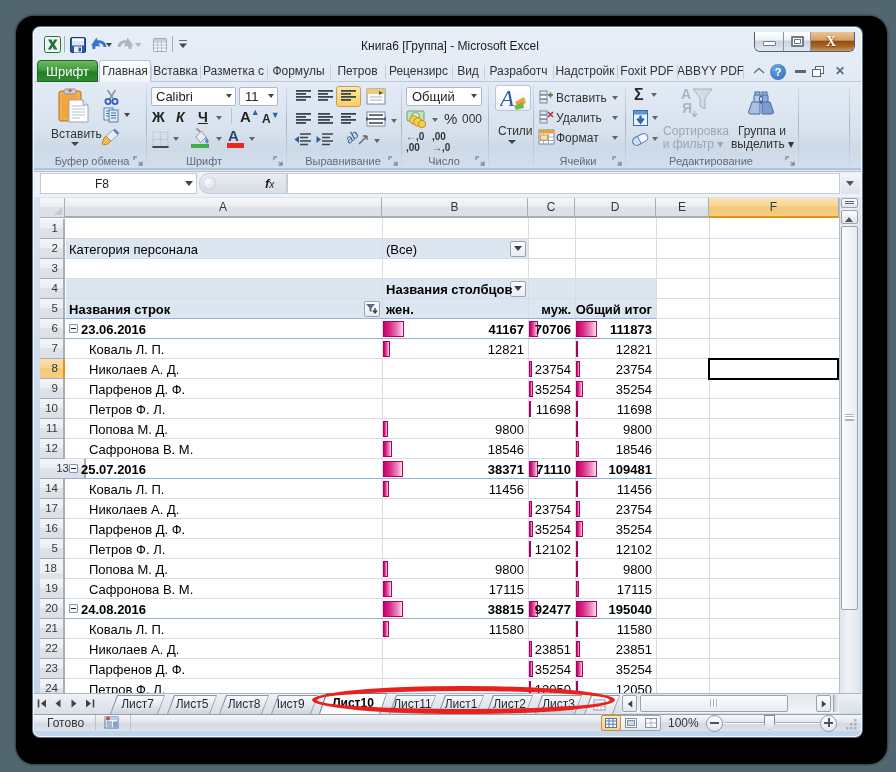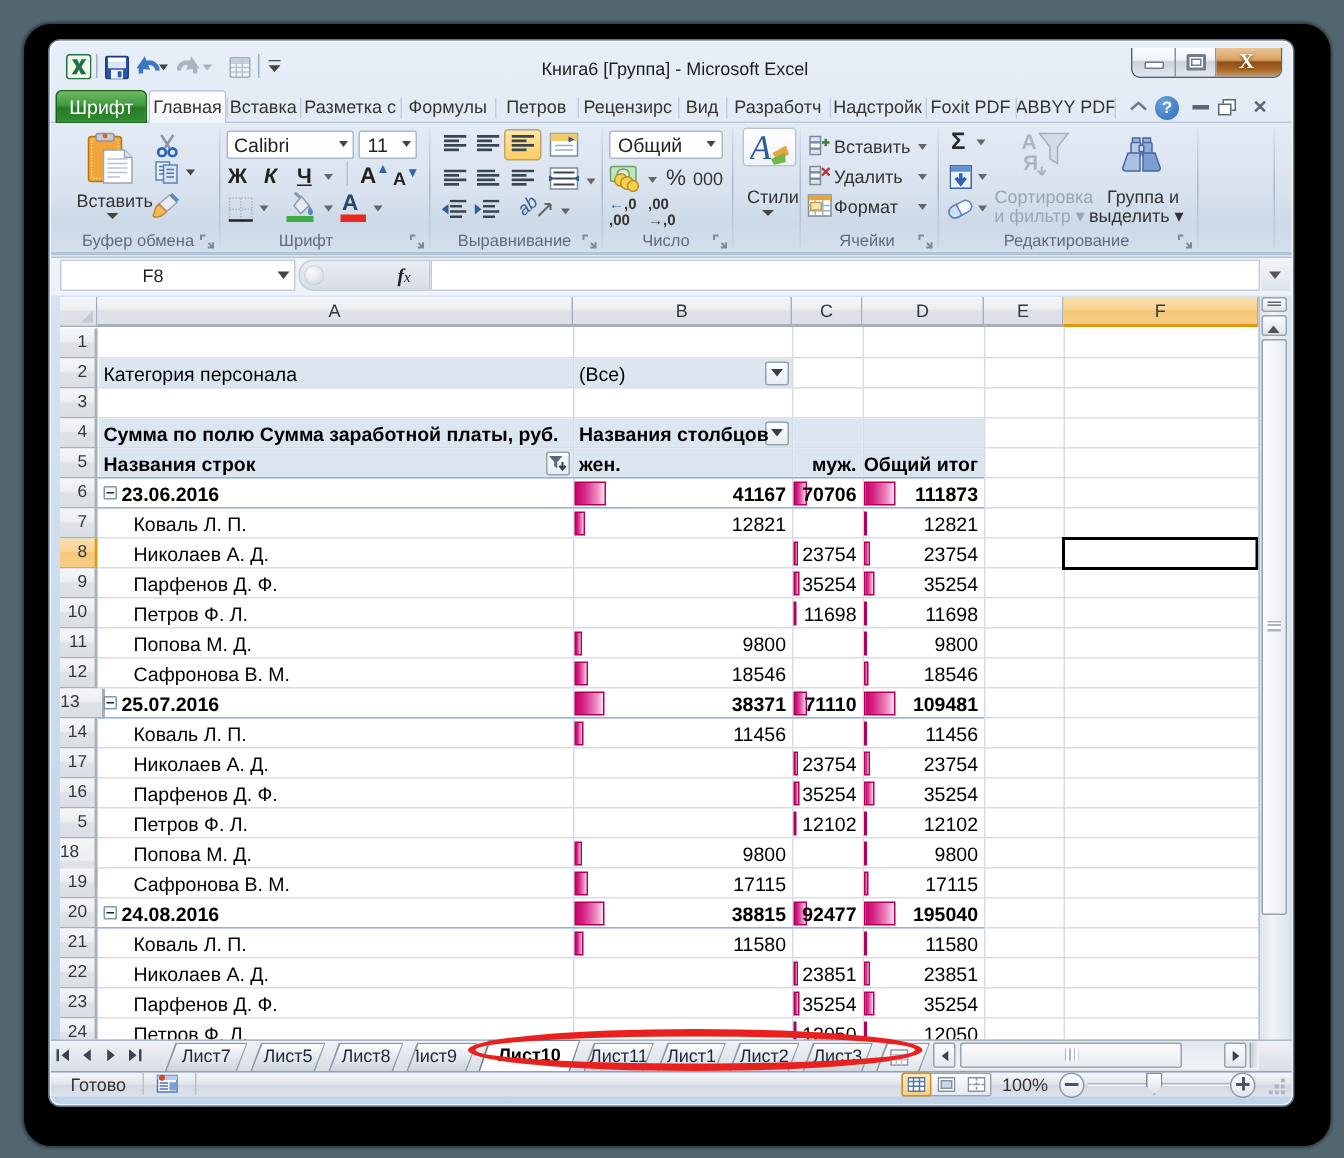--- a/index.html
+++ b/index.html
@@ -310,28 +310,28 @@
 <svg class="abs" style="left:747px;top:90px" width="28" height="27" viewBox="0 0 28 27">
 <rect x="8" y="2" width="5" height="4" fill="#9db6dd" stroke="#4a69a0"></rect>
 <rect x="15" y="2" width="5" height="4" fill="#9db6dd" stroke="#4a69a0"></rect>
 <rect x="7" y="5" width="6.5" height="9" rx="1" fill="#b8cbe8" stroke="#4a69a0"></rect>
 <rect x="14.5" y="5" width="6.5" height="9" rx="1" fill="#8fadd8" stroke="#4a69a0"></rect>
 <path d="M5 12 h8 v12 h-9.5 a2 2 0 0 1 -2 -2 Z" fill="#a9c0e4" stroke="#4a69a0"></path>
 <path d="M15 12 h8 l3.5 10 a2 2 0 0 1 -2 2 H15 Z" fill="#7b9dd0" stroke="#4a69a0"></path>
 <rect x="12.5" y="7" width="3" height="4" fill="#d6e2f3" stroke="#4a69a0"></rect>
   </svg>
 <div class="txt" style="left:728px;top:124px;width:68px;text-align:center;font-size:12px;color:#333">Группа и</div>
-<div class="txt" style="left:726px;top:137px;width:68px;text-align:left;font-size:12px;color:#333">выделить ▾</div>
+<div class="txt" style="left:726px;top:137px;width:68px;text-align:right;font-size:12px;color:#333">выделить ▾</div>
 <div class="abs" style="left:34px;top:171px;width:827px;height:26px;background:#eef2f7;border-top:1px solid #b4c4d7"></div>
 <div class="abs" style="left:40px;top:173px;width:157px;height:21px;background:#fff;border:1px solid #c3ccd8"></div>
 <div class="txt" style="left:95px;top:177px;font-size:12px;color:#222">F8</div>
 <div class="abs" style="left:185px;top:181px;width:0;height:0;border-left:4px solid transparent;border-right:4px solid transparent;border-top:5px solid #444"></div>
 <div class="abs" style="left:199px;top:173px;width:88px;height:21px;background:linear-gradient(#e9edf3,#d7dde6);border:1px solid #c3ccd8;border-radius:10px 0 0 10px"></div>
 <div class="abs" style="left:203px;top:177px;width:13px;height:13px;border-radius:50%;background:radial-gradient(circle at 35% 30%,#fafbfc,#cfd6df);box-shadow:inset 0 0 1px #9aa5b2"></div>
-<div class="txt" style="left:265px;top:176px;font-size:13px;font-style:italic;font-family:Liberation Serif, serif;color:#222"><b><i>f</i></b><span style="font-size:10px">x</span></div>
+<div class="txt" style="left:265px;top:176px;font-size:13px;font-style:italic;font-family:Liberation Sans, sans-serif;color:#222"><b><i>f</i></b><span style="font-size:10px">x</span></div>
 <div class="abs" style="left:287px;top:173px;width:553px;height:21px;background:#fff;border:1px solid #c3ccd8"></div>
 <div class="abs" style="left:841px;top:173px;width:19px;height:21px;background:linear-gradient(#f2f5f9,#dde3ea)"></div>
 <div class="abs" style="left:846px;top:181px;width:0;height:0;border-left:4px solid transparent;border-right:4px solid transparent;border-top:5px solid #555"></div>
 <div class="abs" style="left:40px;top:198px;width:799px;height:495px;background:#fff;overflow:hidden" id="grid"></div>
 <div class="abs" style="left:40px;top:198px;width:799px;height:495px;overflow:hidden">
     <div class="abs" style="left:0px;top:0px;width:25px;height:20px;background:linear-gradient(#f5f6f8,#eceef1 45%,#dfe2e7 50%,#dcdfe5);border-right:1px solid #a6aeb9;border-bottom:1px solid #a6aeb9"></div>
     <svg class="abs" style="left:13px;top:8px" width="10" height="10" viewBox="0 0 10 10">
       <path d="M9 1 L9 9 L1 9 Z" fill="#c5cad2"></path>
     </svg>
     <div class="abs" style="left:25px;top:0px;width:317px;height:20px;background:linear-gradient(#f5f6f8,#eceef1 45%,#dfe2e7 50%,#dcdfe5);border-right:1px solid #a6aeb9;border-bottom:2px solid #a6aeb9;font-size:12px;color:#30383f;text-align:center;line-height:19px">A</div>
@@ -345,26 +345,26 @@
     <div class="abs" style="left:0px;top:61px;width:25px;height:20px;background:linear-gradient(#f5f6f8,#eceef1 45%,#dfe2e7 50%,#dcdfe5);border-right:2px solid #a6aeb9;border-bottom:1px solid #a6aeb9;font-size:11.5px;color:#30383f;text-align:right;padding-right:5px;line-height:19px">3</div>
     <div class="abs" style="left:0px;top:81px;width:25px;height:20px;background:linear-gradient(#f5f6f8,#eceef1 45%,#dfe2e7 50%,#dcdfe5);border-right:2px solid #a6aeb9;border-bottom:1px solid #a6aeb9;font-size:11.5px;color:#30383f;text-align:right;padding-right:5px;line-height:19px">4</div>
     <div class="abs" style="left:0px;top:101px;width:25px;height:20px;background:linear-gradient(#f5f6f8,#eceef1 45%,#dfe2e7 50%,#dcdfe5);border-right:2px solid #a6aeb9;border-bottom:1px solid #a6aeb9;font-size:11.5px;color:#30383f;text-align:right;padding-right:5px;line-height:19px">5</div>
     <div class="abs" style="left:0px;top:121px;width:25px;height:20px;background:linear-gradient(#f5f6f8,#eceef1 45%,#dfe2e7 50%,#dcdfe5);border-right:2px solid #a6aeb9;border-bottom:1px solid #a6aeb9;font-size:11.5px;color:#30383f;text-align:right;padding-right:5px;line-height:19px">6</div>
     <div class="abs" style="left:0px;top:141px;width:25px;height:20px;background:linear-gradient(#f5f6f8,#eceef1 45%,#dfe2e7 50%,#dcdfe5);border-right:2px solid #a6aeb9;border-bottom:1px solid #a6aeb9;font-size:11.5px;color:#30383f;text-align:right;padding-right:5px;line-height:19px">7</div>
     <div class="abs" style="left:0px;top:161px;width:25px;height:20px;background:linear-gradient(#fbe0b0,#f9d494 45%,#f5c878 50%,#f6cd84);border-right:2px solid #e3970e;border-bottom:1px solid #a6aeb9;font-size:11.5px;color:#30383f;text-align:right;padding-right:5px;line-height:19px">8</div>
     <div class="abs" style="left:0px;top:181px;width:25px;height:20px;background:linear-gradient(#f5f6f8,#eceef1 45%,#dfe2e7 50%,#dcdfe5);border-right:2px solid #a6aeb9;border-bottom:1px solid #a6aeb9;font-size:11.5px;color:#30383f;text-align:right;padding-right:5px;line-height:19px">9</div>
     <div class="abs" style="left:0px;top:201px;width:25px;height:20px;background:linear-gradient(#f5f6f8,#eceef1 45%,#dfe2e7 50%,#dcdfe5);border-right:2px solid #a6aeb9;border-bottom:1px solid #a6aeb9;font-size:11.5px;color:#30383f;text-align:right;padding-right:5px;line-height:19px">10</div>
     <div class="abs" style="left:0px;top:221px;width:25px;height:20px;background:linear-gradient(#f5f6f8,#eceef1 45%,#dfe2e7 50%,#dcdfe5);border-right:2px solid #a6aeb9;border-bottom:1px solid #a6aeb9;font-size:11.5px;color:#30383f;text-align:right;padding-right:5px;line-height:19px">11</div>
     <div class="abs" style="left:0px;top:241px;width:25px;height:20px;background:linear-gradient(#f5f6f8,#eceef1 45%,#dfe2e7 50%,#dcdfe5);border-right:2px solid #a6aeb9;border-bottom:1px solid #a6aeb9;font-size:11.5px;color:#30383f;text-align:right;padding-right:5px;line-height:19px">12</div>
-    <div class="abs" style="left:0px;top:261px;width:30px;height:20px;background:linear-gradient(#f5f6f8,#eceef1 45%,#dfe2e7 50%,#dcdfe5);border-right:2px solid #a6aeb9;border-bottom:1px solid #a6aeb9;font-size:11.5px;color:#30383f;text-align:right;padding-right:15px;line-height:19px">13</div>
+    <div class="abs" style="left:0px;top:261px;width:46px;height:20px;background:linear-gradient(#f5f6f8,#eceef1 45%,#dfe2e7 50%,#dcdfe5);border-right:2px solid #a6aeb9;border-bottom:1px solid #a6aeb9;font-size:11.5px;color:#30383f;text-align:right;padding-right:15px;line-height:19px">13</div>
     <div class="abs" style="left:0px;top:281px;width:25px;height:20px;background:linear-gradient(#f5f6f8,#eceef1 45%,#dfe2e7 50%,#dcdfe5);border-right:2px solid #a6aeb9;border-bottom:1px solid #a6aeb9;font-size:11.5px;color:#30383f;text-align:right;padding-right:5px;line-height:19px">14</div>
     <div class="abs" style="left:0px;top:301px;width:25px;height:20px;background:linear-gradient(#f5f6f8,#eceef1 45%,#dfe2e7 50%,#dcdfe5);border-right:2px solid #a6aeb9;border-bottom:1px solid #a6aeb9;font-size:11.5px;color:#30383f;text-align:right;padding-right:5px;line-height:19px">17</div>
     <div class="abs" style="left:0px;top:321px;width:25px;height:20px;background:linear-gradient(#f5f6f8,#eceef1 45%,#dfe2e7 50%,#dcdfe5);border-right:2px solid #a6aeb9;border-bottom:1px solid #a6aeb9;font-size:11.5px;color:#30383f;text-align:right;padding-right:5px;line-height:19px">16</div>
     <div class="abs" style="left:0px;top:341px;width:25px;height:20px;background:linear-gradient(#f5f6f8,#eceef1 45%,#dfe2e7 50%,#dcdfe5);border-right:2px solid #a6aeb9;border-bottom:1px solid #a6aeb9;font-size:11.5px;color:#30383f;text-align:right;padding-right:5px;line-height:19px">5</div>
-    <div class="abs" style="left:0px;top:361px;width:25px;height:32px;background:linear-gradient(#f5f6f8,#eceef1 45%,#dfe2e7 50%,#dcdfe5);border-right:2px solid #a6aeb9;border-bottom:1px solid #a6aeb9;font-size:11.5px;color:#30383f;padding-right:6px;line-height:19px">18</div>
+    <div class="abs" style="left:0px;top:361px;width:25px;height:32px;background:linear-gradient(#f5f6f8,#eceef1 45%,#dfe2e7 50%,#dcdfe5);border-right:2px solid #a6aeb9;border-bottom:1px solid #a6aeb9;font-size:11.5px;color:#30383f;text-align:right;padding-right:6px;line-height:19px">18</div>
     <div class="abs" style="left:0px;top:381px;width:25px;height:20px;background:linear-gradient(#f5f6f8,#eceef1 45%,#dfe2e7 50%,#dcdfe5);border-right:2px solid #a6aeb9;border-bottom:1px solid #a6aeb9;font-size:11.5px;color:#30383f;text-align:right;padding-right:5px;line-height:19px">19</div>
     <div class="abs" style="left:0px;top:401px;width:25px;height:20px;background:linear-gradient(#f5f6f8,#eceef1 45%,#dfe2e7 50%,#dcdfe5);border-right:2px solid #a6aeb9;border-bottom:1px solid #a6aeb9;font-size:11.5px;color:#30383f;text-align:right;padding-right:5px;line-height:19px">20</div>
     <div class="abs" style="left:0px;top:421px;width:25px;height:20px;background:linear-gradient(#f5f6f8,#eceef1 45%,#dfe2e7 50%,#dcdfe5);border-right:2px solid #a6aeb9;border-bottom:1px solid #a6aeb9;font-size:11.5px;color:#30383f;text-align:right;padding-right:5px;line-height:19px">21</div>
     <div class="abs" style="left:0px;top:441px;width:25px;height:20px;background:linear-gradient(#f5f6f8,#eceef1 45%,#dfe2e7 50%,#dcdfe5);border-right:2px solid #a6aeb9;border-bottom:1px solid #a6aeb9;font-size:11.5px;color:#30383f;text-align:right;padding-right:5px;line-height:19px">22</div>
     <div class="abs" style="left:0px;top:461px;width:25px;height:20px;background:linear-gradient(#f5f6f8,#eceef1 45%,#dfe2e7 50%,#dcdfe5);border-right:2px solid #a6aeb9;border-bottom:1px solid #a6aeb9;font-size:11.5px;color:#30383f;text-align:right;padding-right:5px;line-height:19px">23</div>
     <div class="abs" style="left:0px;top:481px;width:25px;height:20px;background:linear-gradient(#f5f6f8,#eceef1 45%,#dfe2e7 50%,#dcdfe5);border-right:2px solid #a6aeb9;border-bottom:1px solid #a6aeb9;font-size:11.5px;color:#30383f;text-align:right;padding-right:5px;line-height:19px">24</div>
     <div class="abs" style="left:342px;top:20px;width:1px;height:475px;background:#d6dde6"></div>
     <div class="abs" style="left:488px;top:20px;width:1px;height:475px;background:#d6dde6"></div>
     <div class="abs" style="left:535px;top:20px;width:1px;height:475px;background:#d6dde6"></div>
     <div class="abs" style="left:616px;top:20px;width:1px;height:475px;background:#d6dde6"></div>
@@ -405,21 +405,20 @@
     <div class="abs" style="left:25px;top:120px;width:591px;height:1px;background:#95b3d7"></div>
     <div class="abs" style="left:25px;top:140px;width:591px;height:1px;background:#95b3d7"></div>
     <div class="abs" style="left:25px;top:280px;width:591px;height:1px;background:#95b3d7"></div>
     <div class="abs" style="left:25px;top:420px;width:591px;height:1px;background:#95b3d7"></div>
     <div class="txt" style="left:29px;top:44px;font-size:13px;color:#000;">Категория персонала</div>
     <div class="txt" style="left:346px;top:44px;font-size:13px;color:#000;">(Все)</div>
     <div class="abs" style="left:470px;top:42.5px;width:16px;height:16px;background:linear-gradient(#fefefe,#e9ecf1);border:1px solid #9aa4b0;border-radius:2px"></div>
     <div class="abs" style="left:474px;top:47.5px;width:0;height:0;border-left:4px solid transparent;border-right:4px solid transparent;border-top:5px solid #37414e"></div>
     <div class="abs" style="left:470px;top:82.5px;width:16px;height:16px;background:linear-gradient(#fefefe,#e9ecf1);border:1px solid #9aa4b0;border-radius:2px"></div>
     <div class="abs" style="left:474px;top:87.5px;width:0;height:0;border-left:4px solid transparent;border-right:4px solid transparent;border-top:5px solid #37414e"></div>
-    <div class="txt" style="left:29px;top:84px;font-size:13px;color:#000;font-weight:bold;">Сумма по полю Сумма заработной платы, руб.</div>
     <div class="txt" style="left:346px;top:84px;font-size:13px;color:#000;font-weight:bold;">Названия столбцов</div>
     <div class="txt" style="left:29px;top:104px;font-size:13px;color:#000;font-weight:bold;">Названия строк</div>
     <div class="abs" style="left:324px;top:102.5px;width:16px;height:16px;background:linear-gradient(#fefefe,#e9ecf1);border:1px solid #9aa4b0;border-radius:2px"></div>
     <svg class="abs" style="left:326px;top:105.5px" width="13" height="11" viewBox="0 0 13 11">
 <path d="M0 0 H9 L5.5 4 L5.5 8 L3.5 7 L3.5 4 Z" fill="#5a6b7d"></path>
 <path d="M9 4 v4 M7 6.5 L9 9 L11 6.5" stroke="#37414e" stroke-width="1.4" fill="none"></path>
     </svg>
     <div class="txt" style="left:346px;top:104px;font-size:13px;color:#000;font-weight:bold;">жен.</div>
     <div class="txt" style="left:488px;top:104px;width:43px;text-align:right;font-size:13px;color:#000;font-weight:bold;">муж.</div>
     <div class="txt" style="left:535px;top:104px;width:77px;text-align:right;font-size:13px;color:#000;font-weight:bold;">Общий итог</div>

